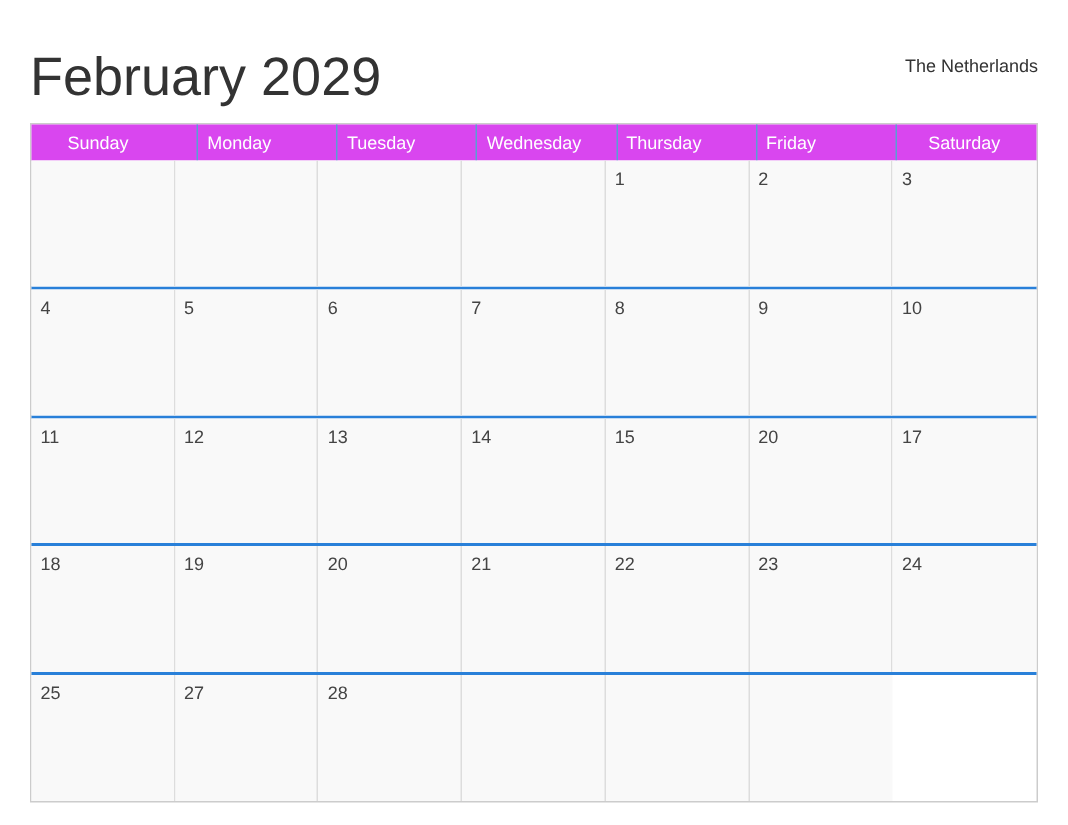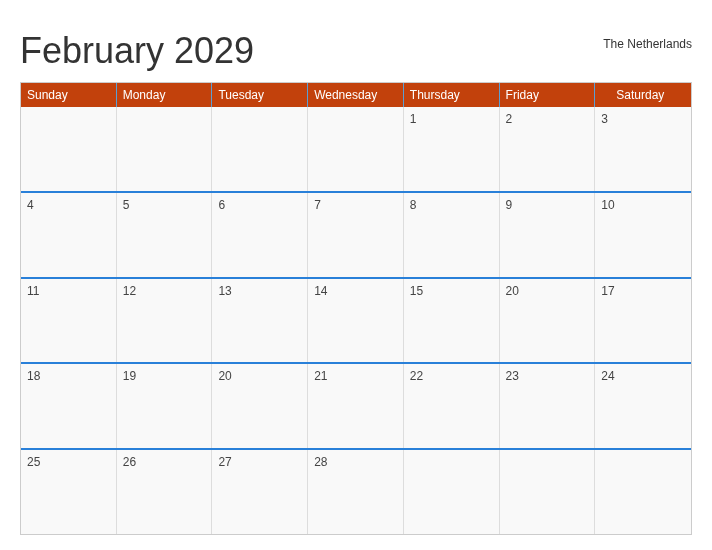--- a/index.html
+++ b/index.html
@@ -67,21 +67,22 @@
     }
     .calendar {
       flex: 1;
       display: flex;
       flex-direction: column;
       border: 1px solid #ccc;
     }
     .day-headers {
       display: grid;
       grid-template-columns: repeat(7, 1fr);
-      background: #c2410c;
+      background: #d946ef;
+      padding-left: 18px;
     }
     .day-header {
       color: #fff;
       font-size: 12px;
       padding: 5px 6px;
       text-align: left;
       font-weight: normal;
       border-right: 1px solid #5a9fd4;
     }
     .day-header:last-child {
@@ -173,21 +174,20 @@
           <div class="day-cell"><span class="day-num">18</span></div>
           <div class="day-cell"><span class="day-num">19</span></div>
           <div class="day-cell"><span class="day-num">20</span></div>
           <div class="day-cell"><span class="day-num">21</span></div>
           <div class="day-cell"><span class="day-num">22</span></div>
           <div class="day-cell"><span class="day-num">23</span></div>
           <div class="day-cell"><span class="day-num">24</span></div>
         </div>
         <div class="week-row">
           <div class="day-cell"><span class="day-num">25</span></div>
-          <div class="day-cell"><span class="day-num">26</span></div>
           <div class="day-cell"><span class="day-num">27</span></div>
           <div class="day-cell"><span class="day-num">28</span></div>
           <div class="day-cell empty"></div>
           <div class="day-cell empty"></div>
           <div class="day-cell empty"></div>
         </div>
       </div>
   </div>
 </div>
 

